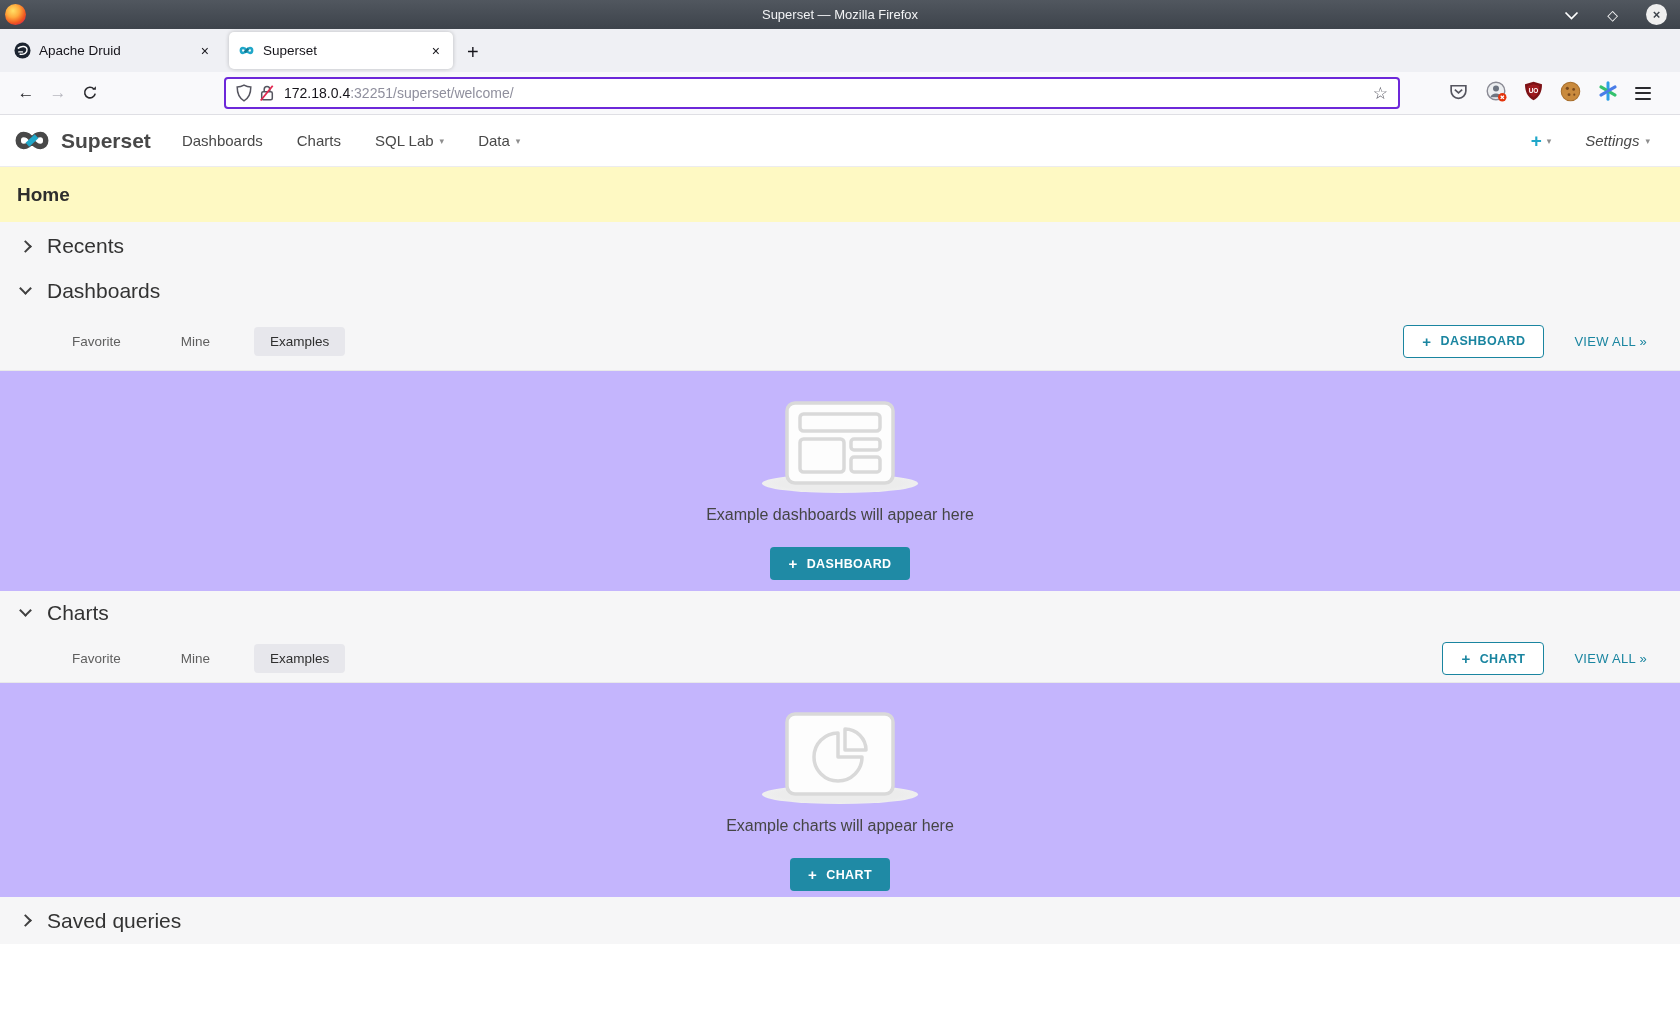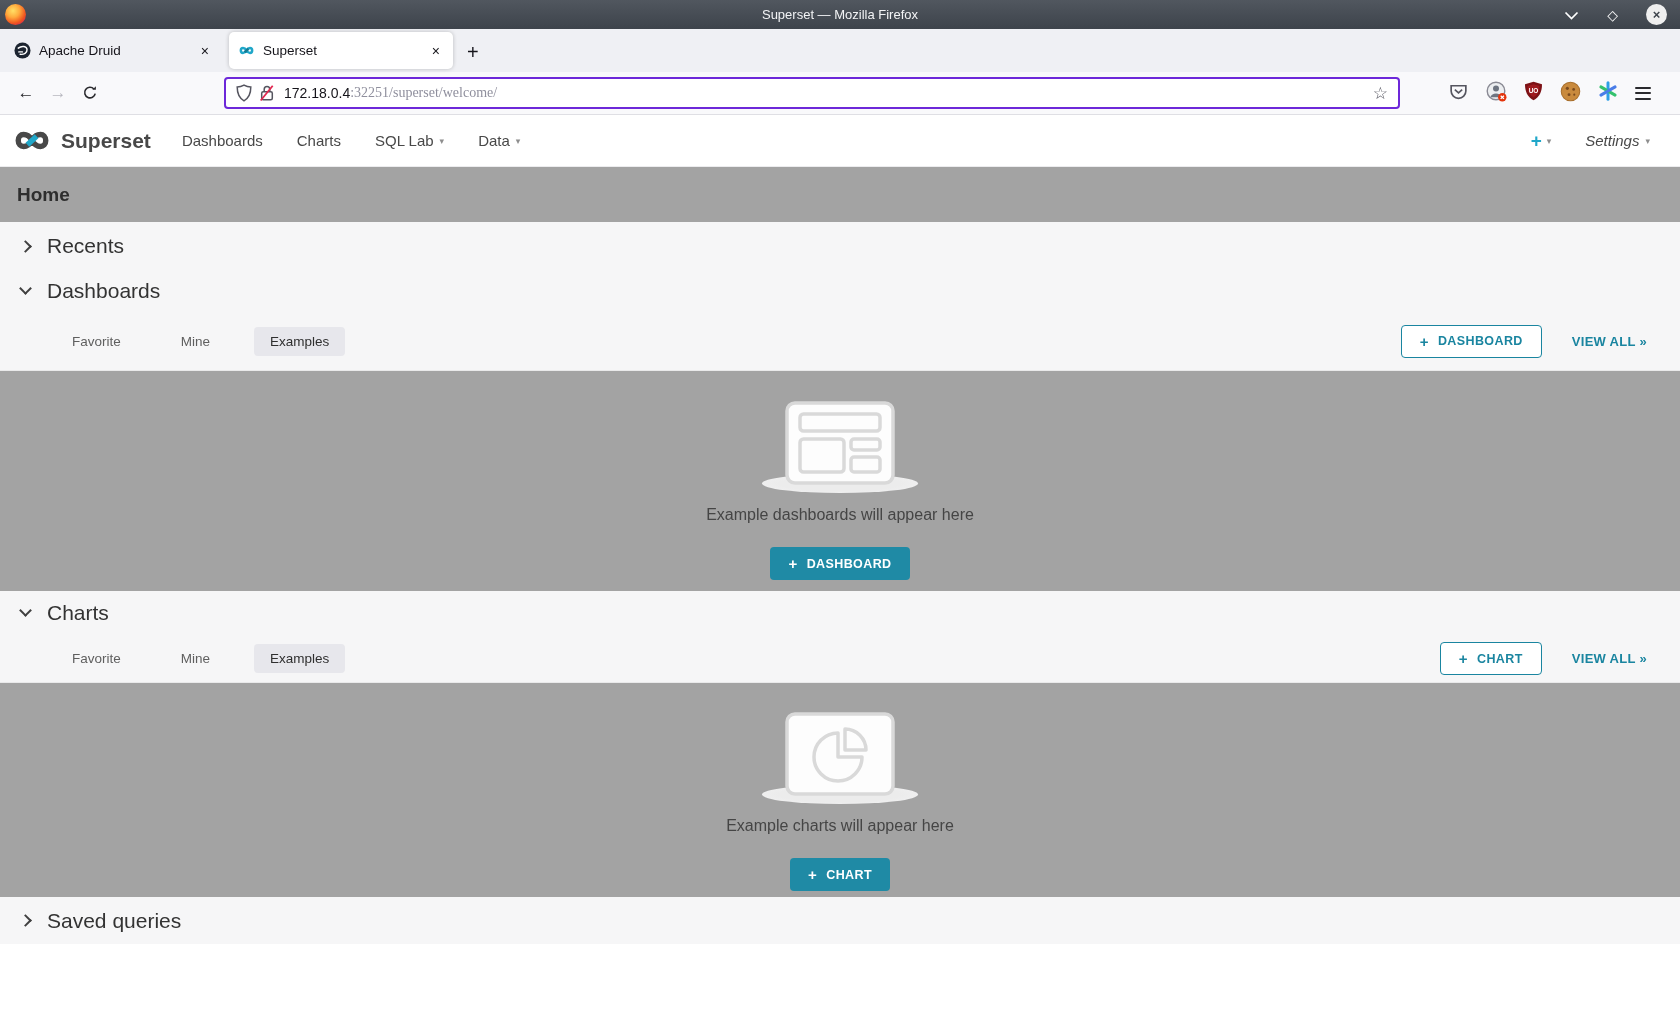--- a/index.html
+++ b/index.html
@@ -32,41 +32,41 @@
   .toolbar { height:43px; background:#f9f9fb; border-bottom:1px solid #dfdfe4;
     display:flex; align-items:center; padding:0 10px; }
   .nav-btn { width:32px; height:30px; display:flex; align-items:center; justify-content:center;
     font-size:17px; color:#2a2a2e; }
   .nav-btn.disabled { color:#b7b7bf; }
   .urlbar { margin-left:118px; width:1176px; height:32px; background:#fff;
     border:2px solid #6d28d9; border-radius:4px; display:flex; align-items:center;
     padding:0 10px; font-size:14px; }
   .url-sec { display:flex; align-items:center; gap:7px; margin-right:9px; }
   .url-host { color:#15141a; }
-  .url-rest { color:#8f8f9d;font-family:Liberation Serif, serif; }
+  .url-rest { color:#8f8f9d; }
   .url-star { margin-left:auto; font-size:17px; color:#55555f; }
   .ext-icons { display:flex; align-items:center; gap:17px; margin-left:48px; }
   .hamburger { display:flex; flex-direction:column; gap:3.5px; }
   .hamburger span { width:16px; height:2px; background:#2a2a2e; border-radius:1px; }
 
   
   .ss-nav { height:52px; background:#fff; border-bottom:1px solid #ececee;
     display:flex; align-items:center; padding:0 18px 0 12px; }
   .brand { display:flex; align-items:center; gap:9px; margin-right:14px; }
   .brand-name { font-size:21px; font-weight:bold; color:#484848; }
   .ss-menu { display:flex; align-items:center; font-size:15px; color:#484848; }
   .menu-item { padding:0 17px; display:flex; align-items:center; gap:6px; }
   .caret { font-size:9px; color:#8e8e8e; }
   .ss-right { margin-left:auto; display:flex; align-items:center; gap:34px; padding-right:12px; }
   .plus-menu { display:flex; align-items:center; gap:5px; }
   .plus-glyph { color:#20a7c9; font-size:19px; font-weight:bold; line-height:1; }
   .settings-menu { display:flex; align-items:center; gap:6px; font-size:15px; color:#484848;font-style:italic; }
 
   
-  .page-title-bar { height:55px; background:#a3a3a3; display:flex; align-items:center; padding-left:17px; }
+  .page-title-bar { height:55px; background:#fef9c3; display:flex; align-items:center; padding-left:17px; }
   .page-title { font-size:19px; font-weight:600; color:#2e2e2e; }
   .content { background:#f6f6f7; }
   .collapse-row { display:flex; align-items:center; padding-left:21px; }
   .chev { width:9px; height:9px; border-right:2px solid #404040; border-bottom:2px solid #404040;
     display:inline-block; flex:0 0 auto; }
   .chev-right { transform:rotate(-45deg); }
   .chev-down  { transform:rotate(45deg); margin-top:-5px; }
   .collapse-label { font-size:21px; color:#333; margin-left:17px; }
   .row-recents { height:48px; }
   .row-header-dash { height:42px; }
@@ -78,23 +78,23 @@
   .sub-row-charts { height:47px; }
   .pill-tabs { display:flex; align-items:center; gap:28px; }
   .pill-tab { padding:7px 16px; font-size:13.5px; color:#5f5f5f; border-radius:4px; }
   .pill-tab.active { background:#e7e7ec; color:#2f2f2f; }
   .sub-right { margin-left:auto; display:flex; align-items:center; gap:30px; }
   .btn-outline { height:33px; border:1px solid #1a85a0; background:#fff; color:#1a85a0;
     border-radius:4px; font-size:12.5px; font-weight:bold; letter-spacing:.4px;
     padding:0 18px; display:flex; align-items:center; gap:9px;
     font-family:"Liberation Sans",sans-serif; }
   .btn-plus { font-size:15px; font-weight:bold; line-height:1; }
-  .view-all { color:#1a85a0; font-size:13px; font-weight:bold; letter-spacing:.3px; text-decoration:none; }
-
-  .panel { background:#a3a3a3; border-top:1px solid #e9e9ea;
+  .view-all { color:#1a85a0; font-size:13px; font-weight:normal; letter-spacing:.3px; text-decoration:none; }
+
+  .panel { background:#c4b5fd; border-top:1px solid #e9e9ea;
     display:flex; flex-direction:column; align-items:center; }
   .panel-dash { height:221px; padding-top:30px; }
   .panel-charts { height:215px; padding-top:29px; }
   .empty-fig { position:relative; }
   .fig-shadow { position:absolute; bottom:-8px; left:50%; transform:translateX(-50%);
     width:156px; height:19px; border-radius:50%;
     background:radial-gradient(ellipse, #ececec 55%, #f4f4f5 100%); }
   .empty-fig svg { position:relative; display:block; }
   .empty-text { margin-top:21px; font-size:16px; color:#454545; }
   .btn-fill { margin-top:23px; height:33px; background:#1f8aa5; color:#fff; border:none;

